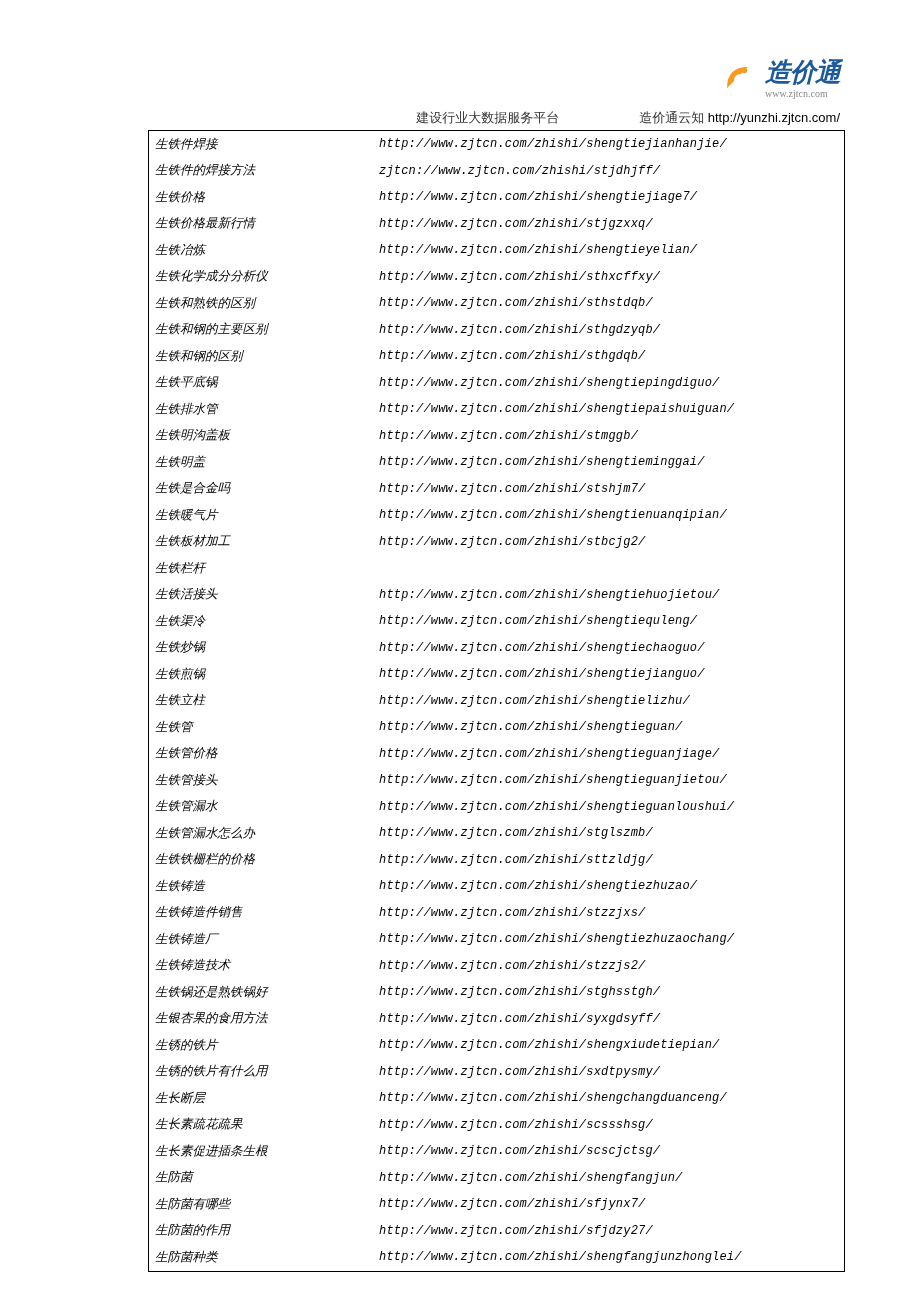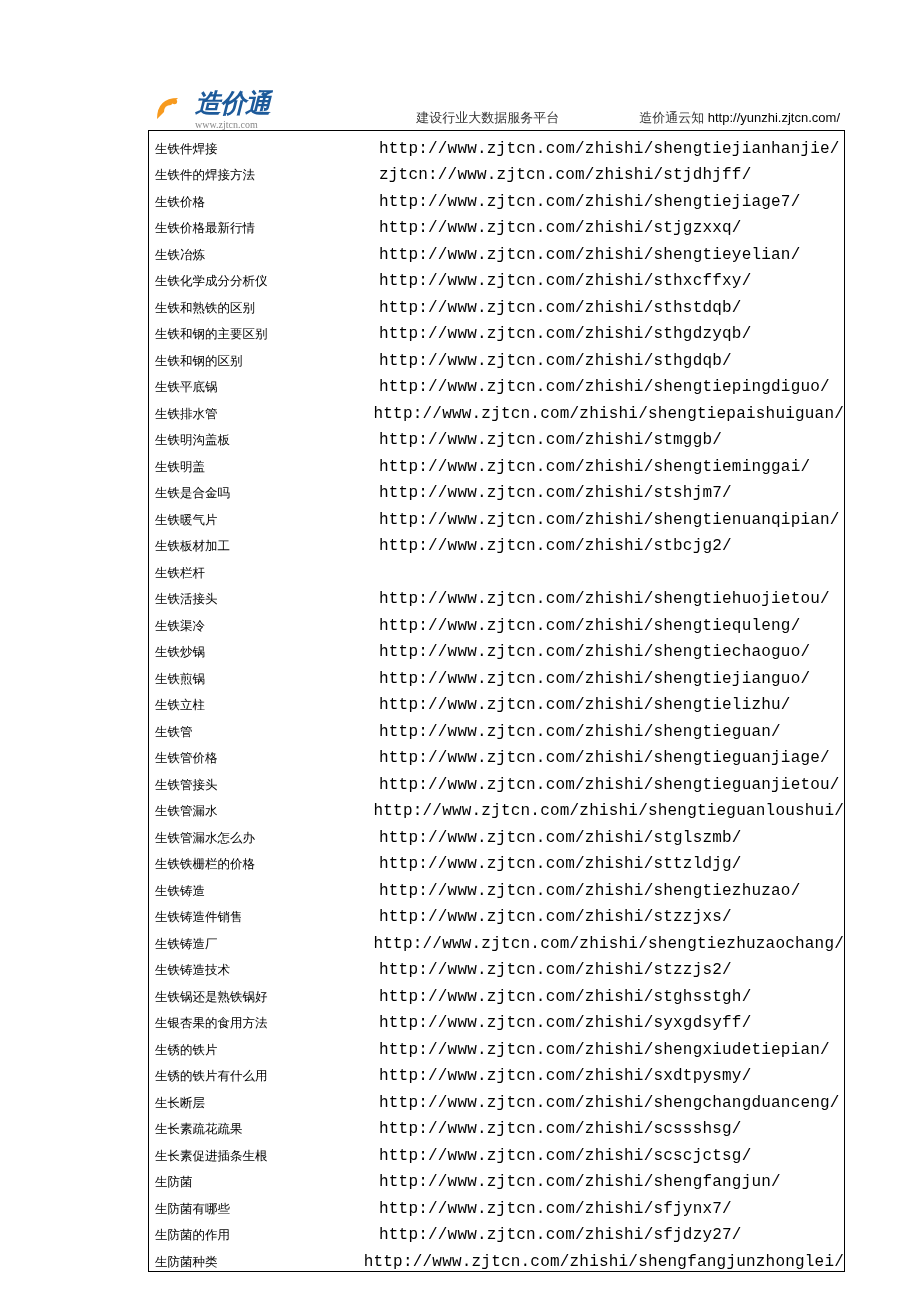--- a/index.html
+++ b/index.html
@@ -13,20 +13,21 @@
       background: #ffffff;
       font-family: SimSun, "宋体", serif;
       position: relative;
     }
     .header {
       padding: 55px 80px 0 150px;
       display: flex;
       align-items: flex-end;
       justify-content: space-between;
       height: 130px;
+      flex-direction: column;
     }
     .logo-area {
       display: flex;
       align-items: center;
       gap: 10px;
     }
     .logo-icon {
       width: 35px;
       height: 35px;
     }
@@ -59,35 +60,36 @@
       color: #000000;
     }
     .table-container {
       margin: 0 75px 0 148px;
       border: 1px solid #000;
       border-top: 1px solid #000;
     }
     .row {
       display: flex;
       height: 26.5px;
-      align-items: flex-end;
+      align-items: center;
       font-size: 12.5px;
+      font-style: italic;
     }
     .cell-name {
       width: 230px;
       padding-left: 6px;
       color: #000;
       font-family: SimSun, "宋体", serif;
     }
     .cell-url {
       flex: 1;
       padding-left: 0;
       color: #000;
       font-family: "Courier New", monospace;
-      font-size: 16px;
+      font-size: 12px;
       letter-spacing: 0.2px;
     }
   </style>
 </head>
 <body>
 
 <div class="header">
   <div class="logo-area">
     <svg class="logo-icon" viewBox="0 0 40 40">
       <path d="M 8 32 Q 8 8 32 8 L 24 16 Q 16 16 16 24 Z" fill="#f79a1e"></path>

